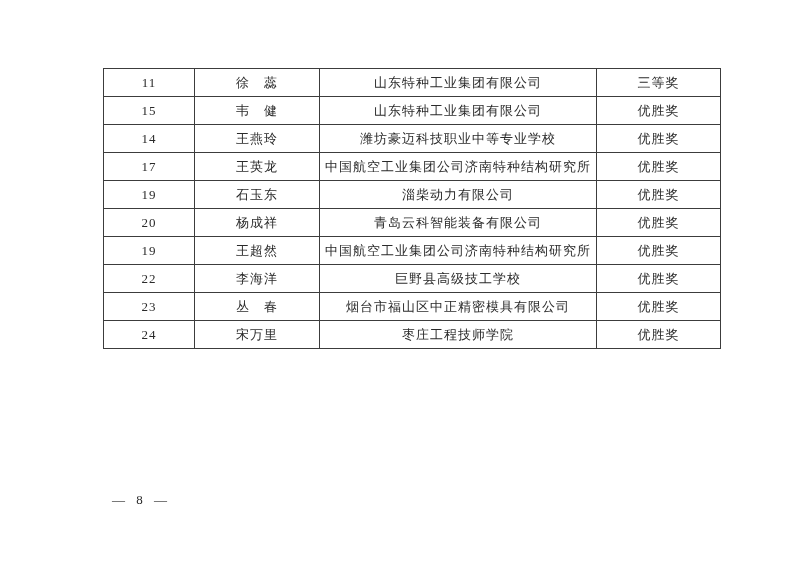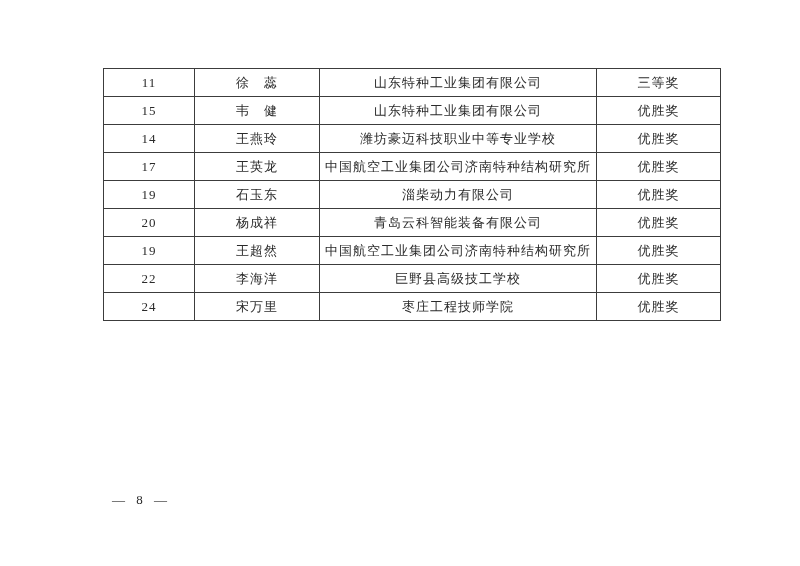--- a/index.html
+++ b/index.html
@@ -109,20 +109,26 @@
     <td class="col-award">优胜奖</td>
   </tr>
 
   <tr>
     <td class="col-no">22</td>
     <td class="col-name">李海洋</td>
     <td class="col-org">巨野县高级技工学校</td>
     <td class="col-award">优胜奖</td>
   </tr>
 
+  <tr>
+    <td class="col-no">23</td>
+    <td class="col-name">丛　春</td>
+    <td class="col-org">烟台市福山区中正精密模具有限公司</td>
+    <td class="col-award">优胜奖</td>
+  </tr>
 
   <tr>
     <td class="col-no">24</td>
     <td class="col-name">宋万里</td>
     <td class="col-org">枣庄工程技师学院</td>
     <td class="col-award">优胜奖</td>
   </tr>
 </tbody>
   </table>
 

